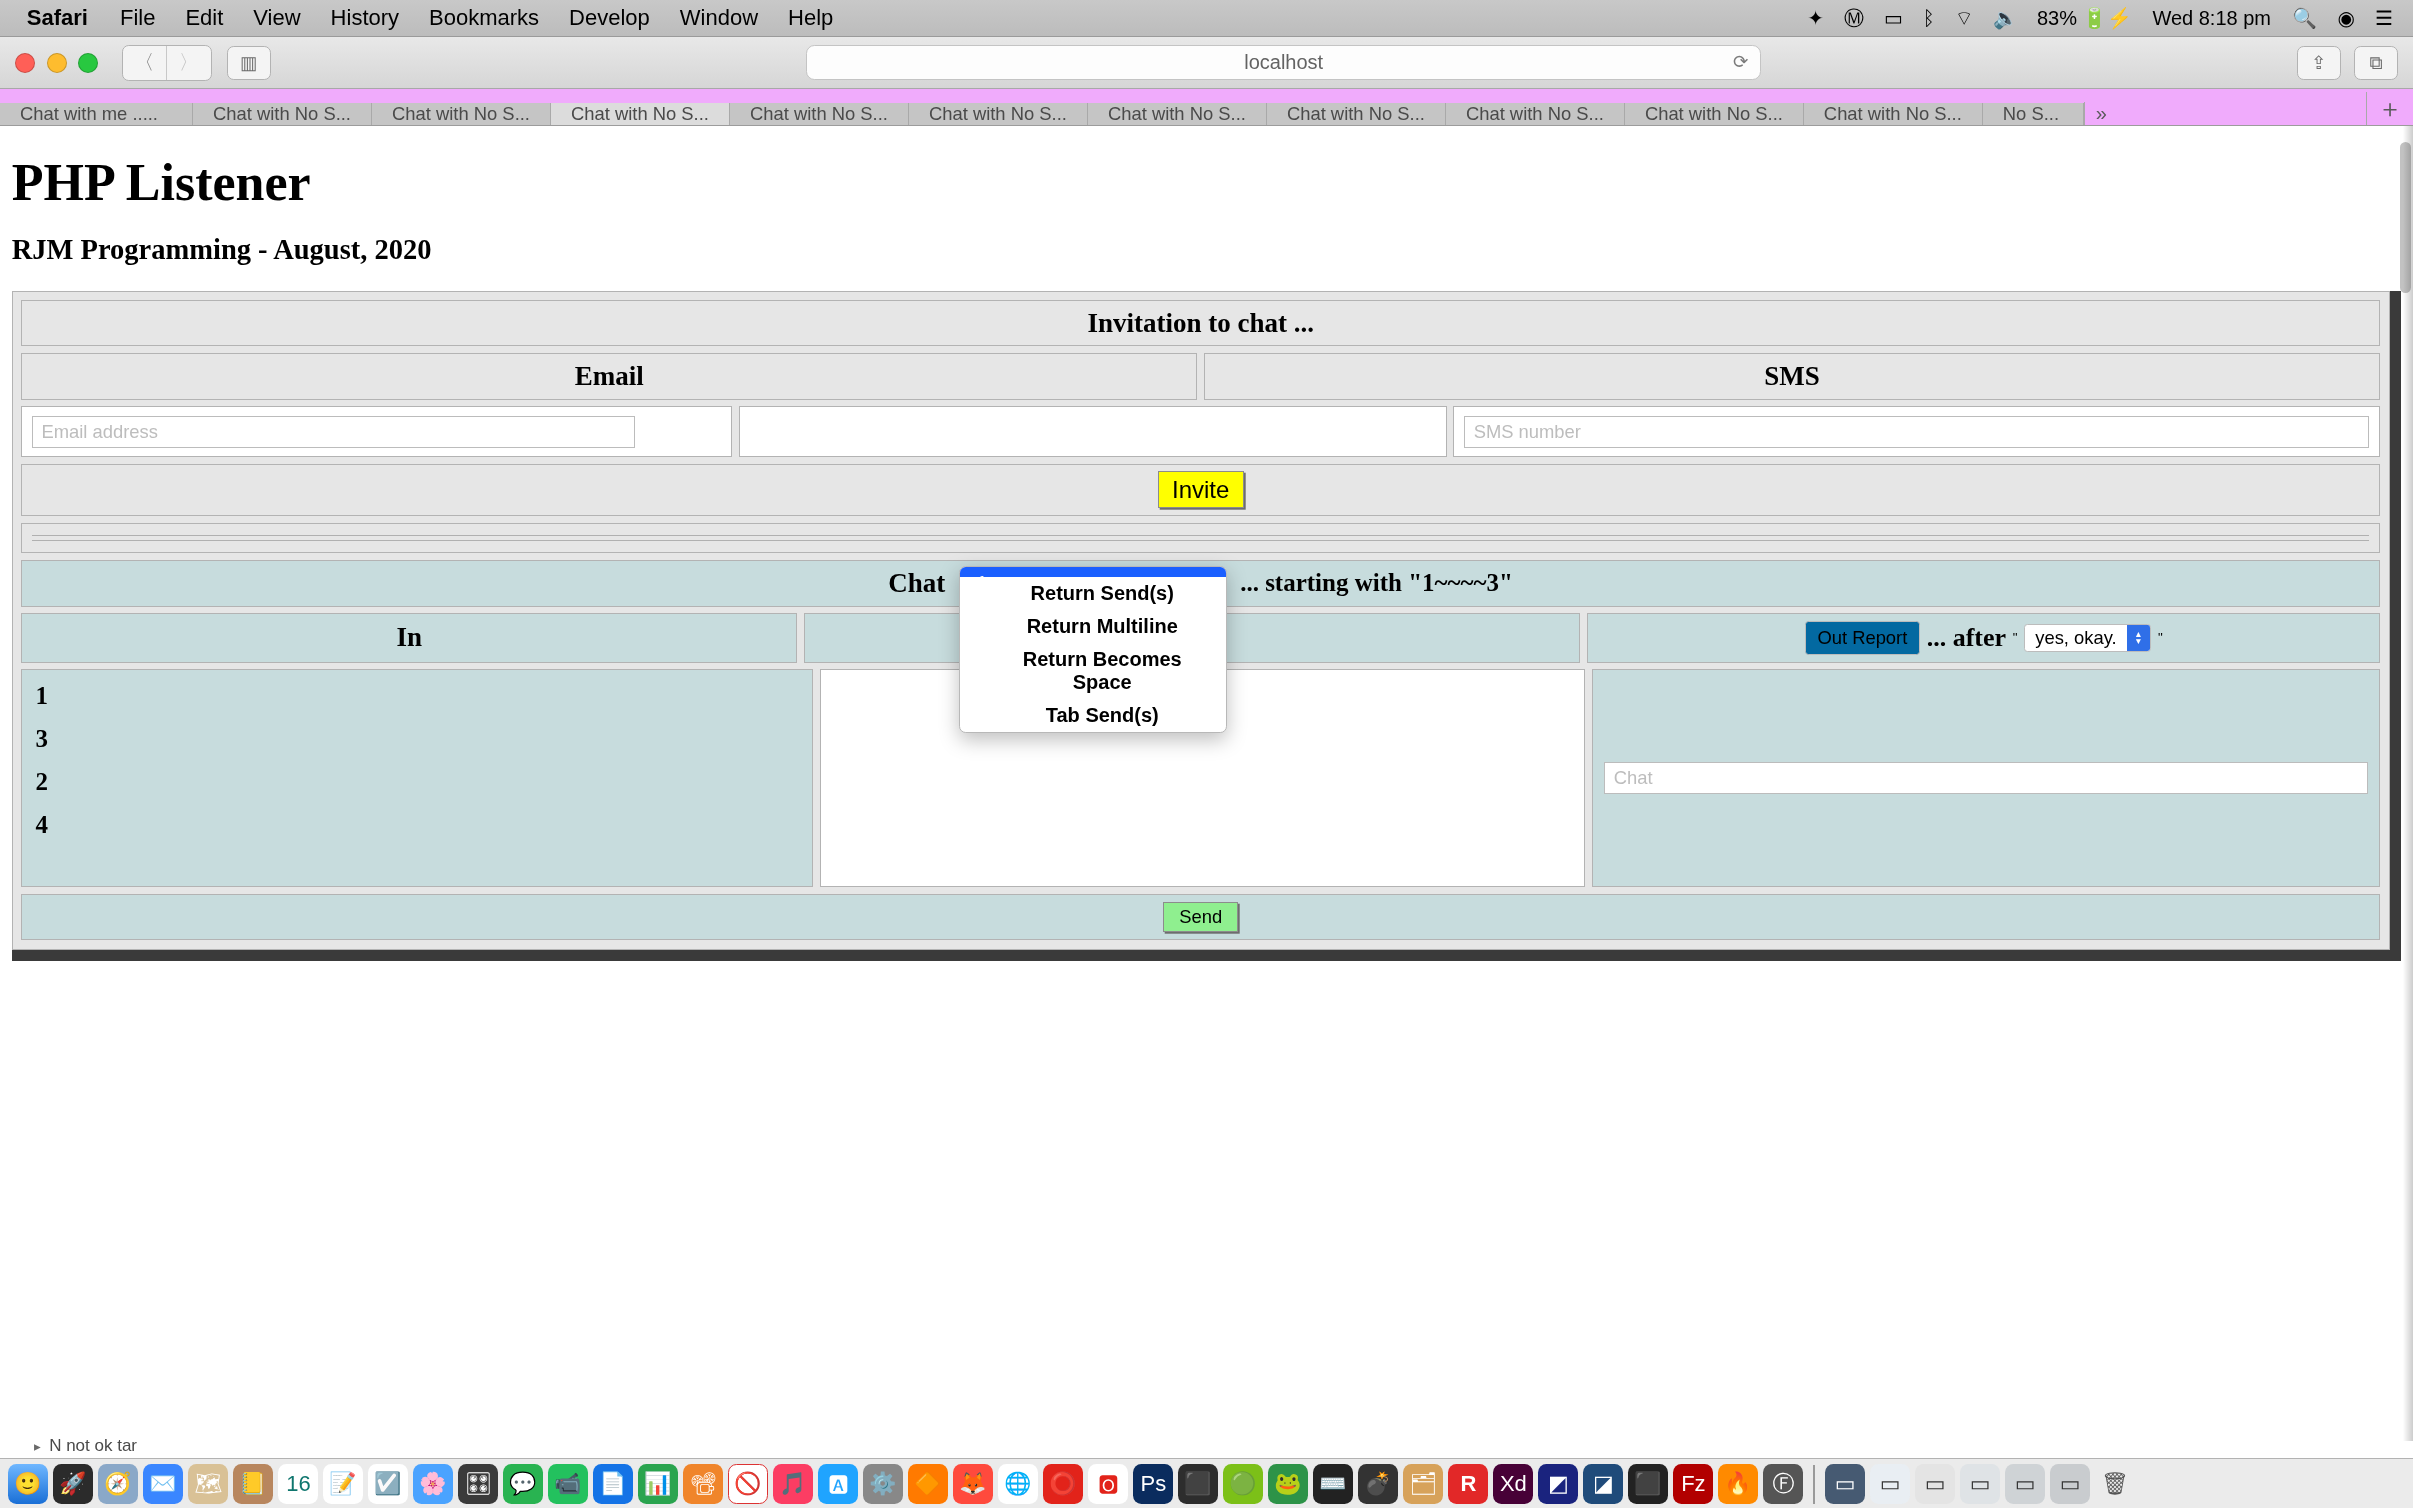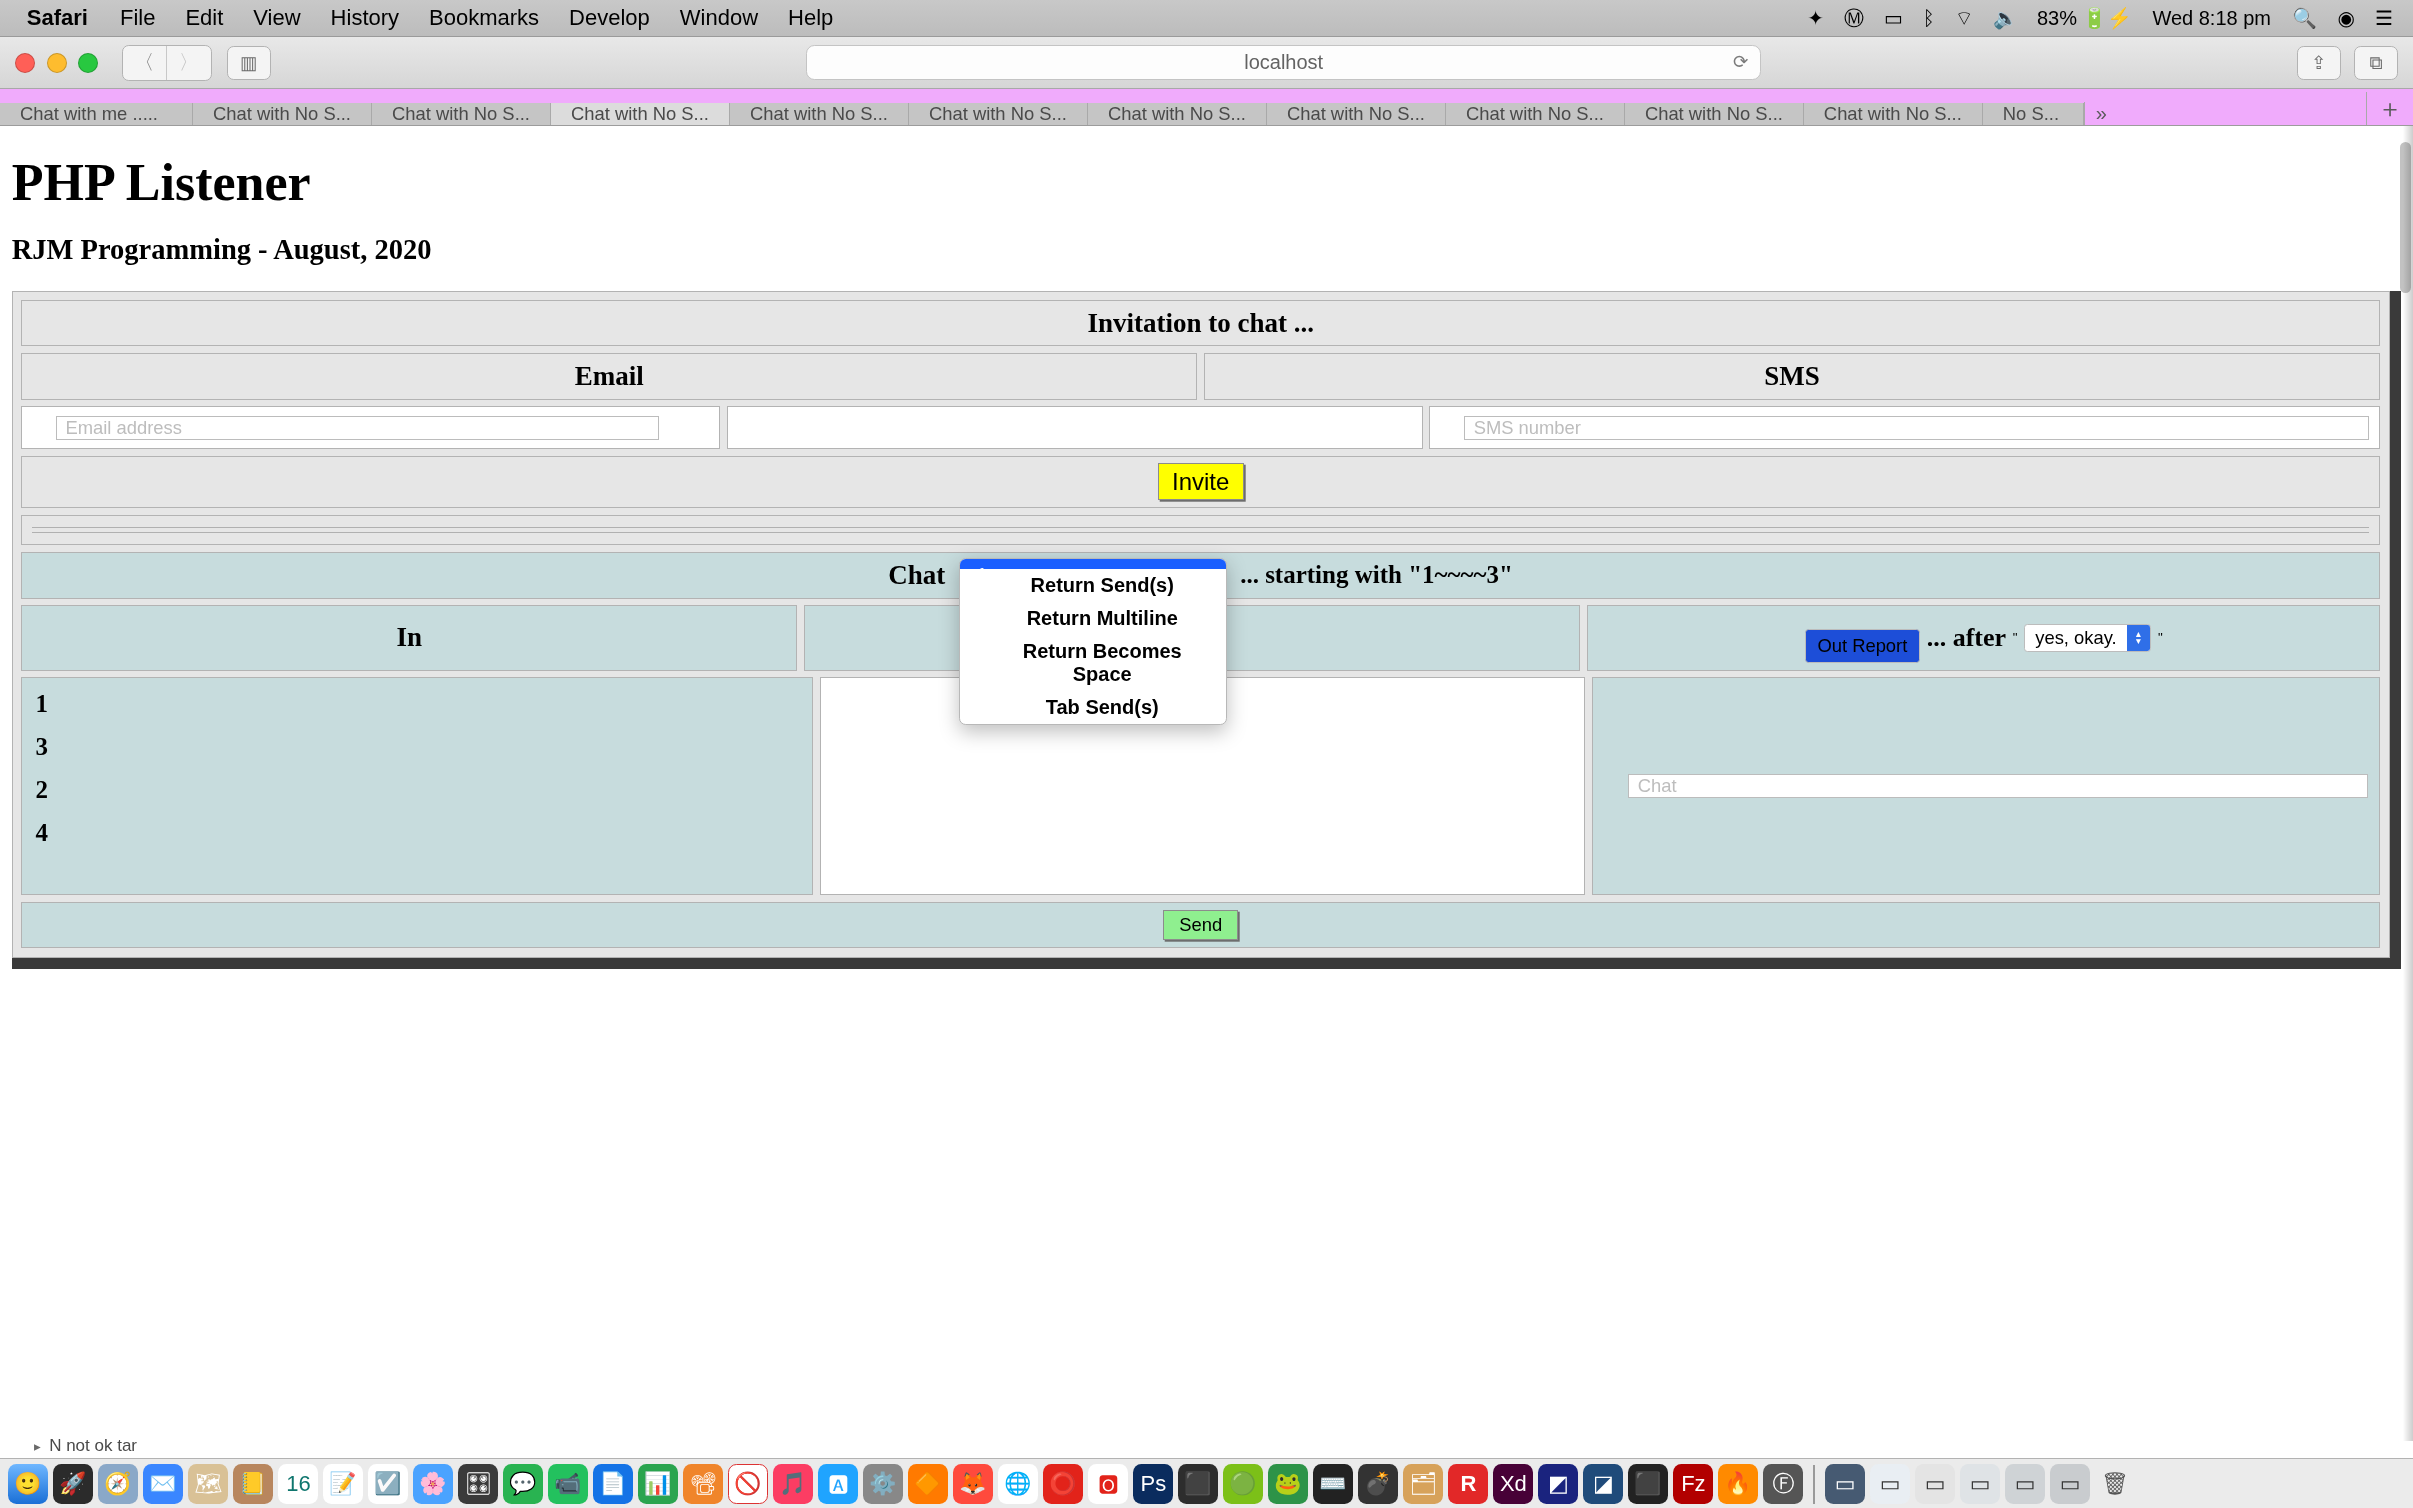--- a/index.html
+++ b/index.html
@@ -51,21 +51,21 @@
 
 .row { display:flex; gap:6.7px; }
 .cell { border:1.7px solid #b3b3b3; background:#e6e6e6; padding:6.7px 8.4px; display:flex; align-items:center; justify-content:center; }
 .cell.full { flex:1; }
 .cell.header { font-family:"Times New Roman",serif; font-weight:700; font-size:27px; padding: 6.7px 0; }
 
 .invitebar { margin-bottom:6.7px; }
 .threecol .cell { flex:1; }
 
 .inputcell { justify-content:flex-start; padding: 8.4px 10px; background:#fff; border:1.7px solid #b3b3b3; }
-input[type=text] { width: 603px; height:24px; font-size:18.4px; padding:3.4px 8.4px; border:0.8px solid #bcbcbc; background:#fff;margin-left:24px; }
+input[type=text] { width: 603px; height:32px; font-size:18.4px; padding:3.4px 8.4px; border:0.8px solid #bcbcbc; background:#fff; }
 input[type=text]::placeholder{color:#bdbdbd}
 
 .yellowbtn { background:#ffff00; border:1.7px solid #8c8c8c; padding:3.4px 13.4px; font-size:24px; box-shadow:1.7px 1.7px 0 #6d6d6d; font-family:Arial,sans-serif; }
 .greenbtn  { background:#8fef8f; border:1.7px solid #8c8c8c; padding:3.4px 15px; font-size:18.4px; box-shadow:1.7px 1.7px 0 #6d6d6d; font-family:Arial,sans-serif; }
 
 .hrcell { border:1.7px solid #b3b3b3; background:#e6e6e6; padding:8.4px 10px; }
 .hrcell hr { border:none; border-top:1.7px solid #b0b0b0; margin:3.4px 0; }
 
 
 .bluecell { background:#c7dcdd !important; }
@@ -77,21 +77,21 @@
 .ddwrap{position:relative;}
 .ddbox { position:absolute; top:-5px; left:0; width:268px; background:#fff; border:0.8px solid #b8b8b8; border-radius:6.7px; box-shadow:0 6.7px 20px rgba(0,0,0,.25); overflow:hidden; z-index:50; }
 .ddrow { padding:5px 15px 5px 34px; font-size:20px; font-family:Arial,sans-serif; position:relative;text-align:center; }
 .ddrow.sel { background:#1a5fff; color:#fff; }
 .ddrow.sel::before { content:"✓"; position:absolute; left:10px; top:3.4px; }
 
 
 .emojihead{font-size:34px}
 
 
-.outreportbtn{ background:#1d4ed8; border:0.8px solid #bcbcbc; padding:5px 11.7px; font-size:18.4px; border-radius:3.4px;margin-top:16px; }
+.outreportbtn{ background:#0369a1; border:0.8px solid #bcbcbc; padding:5px 11.7px; font-size:18.4px; border-radius:3.4px; }
 .afterlabel{ font-family:"Times New Roman",serif; font-weight:700; font-size:26px; vertical-align:super; }
 .macselect { display:inline-flex; align-items:center; background:#fff; border:0.8px solid #bcbcbc; border-radius:3.4px; font-size:18.4px; font-family:Arial,Helvetica,sans-serif; height:28.5px; overflow:hidden; }
 .macselect .sval{padding:0 10px}
 .macselect .sarrows{ background:#2f6fe8; color:#fff; width:23.5px; height:100%; display:flex; flex-direction:column; align-items:center; justify-content:center; font-size:8.4px; line-height:6.7px; }
 
 
 .chatbody { display:flex; gap:6.7px; margin-top:0; }
 .pane { border:1.7px solid #b3b3b3; flex:1; min-height:218px; }
 .pane.in { background:#c7dcdd; padding:11.7px 13.4px; font-family:"Times New Roman",serif; font-size:25px; font-weight:700; }
 .pane.in p{ margin: 0 0 15px 0; }

